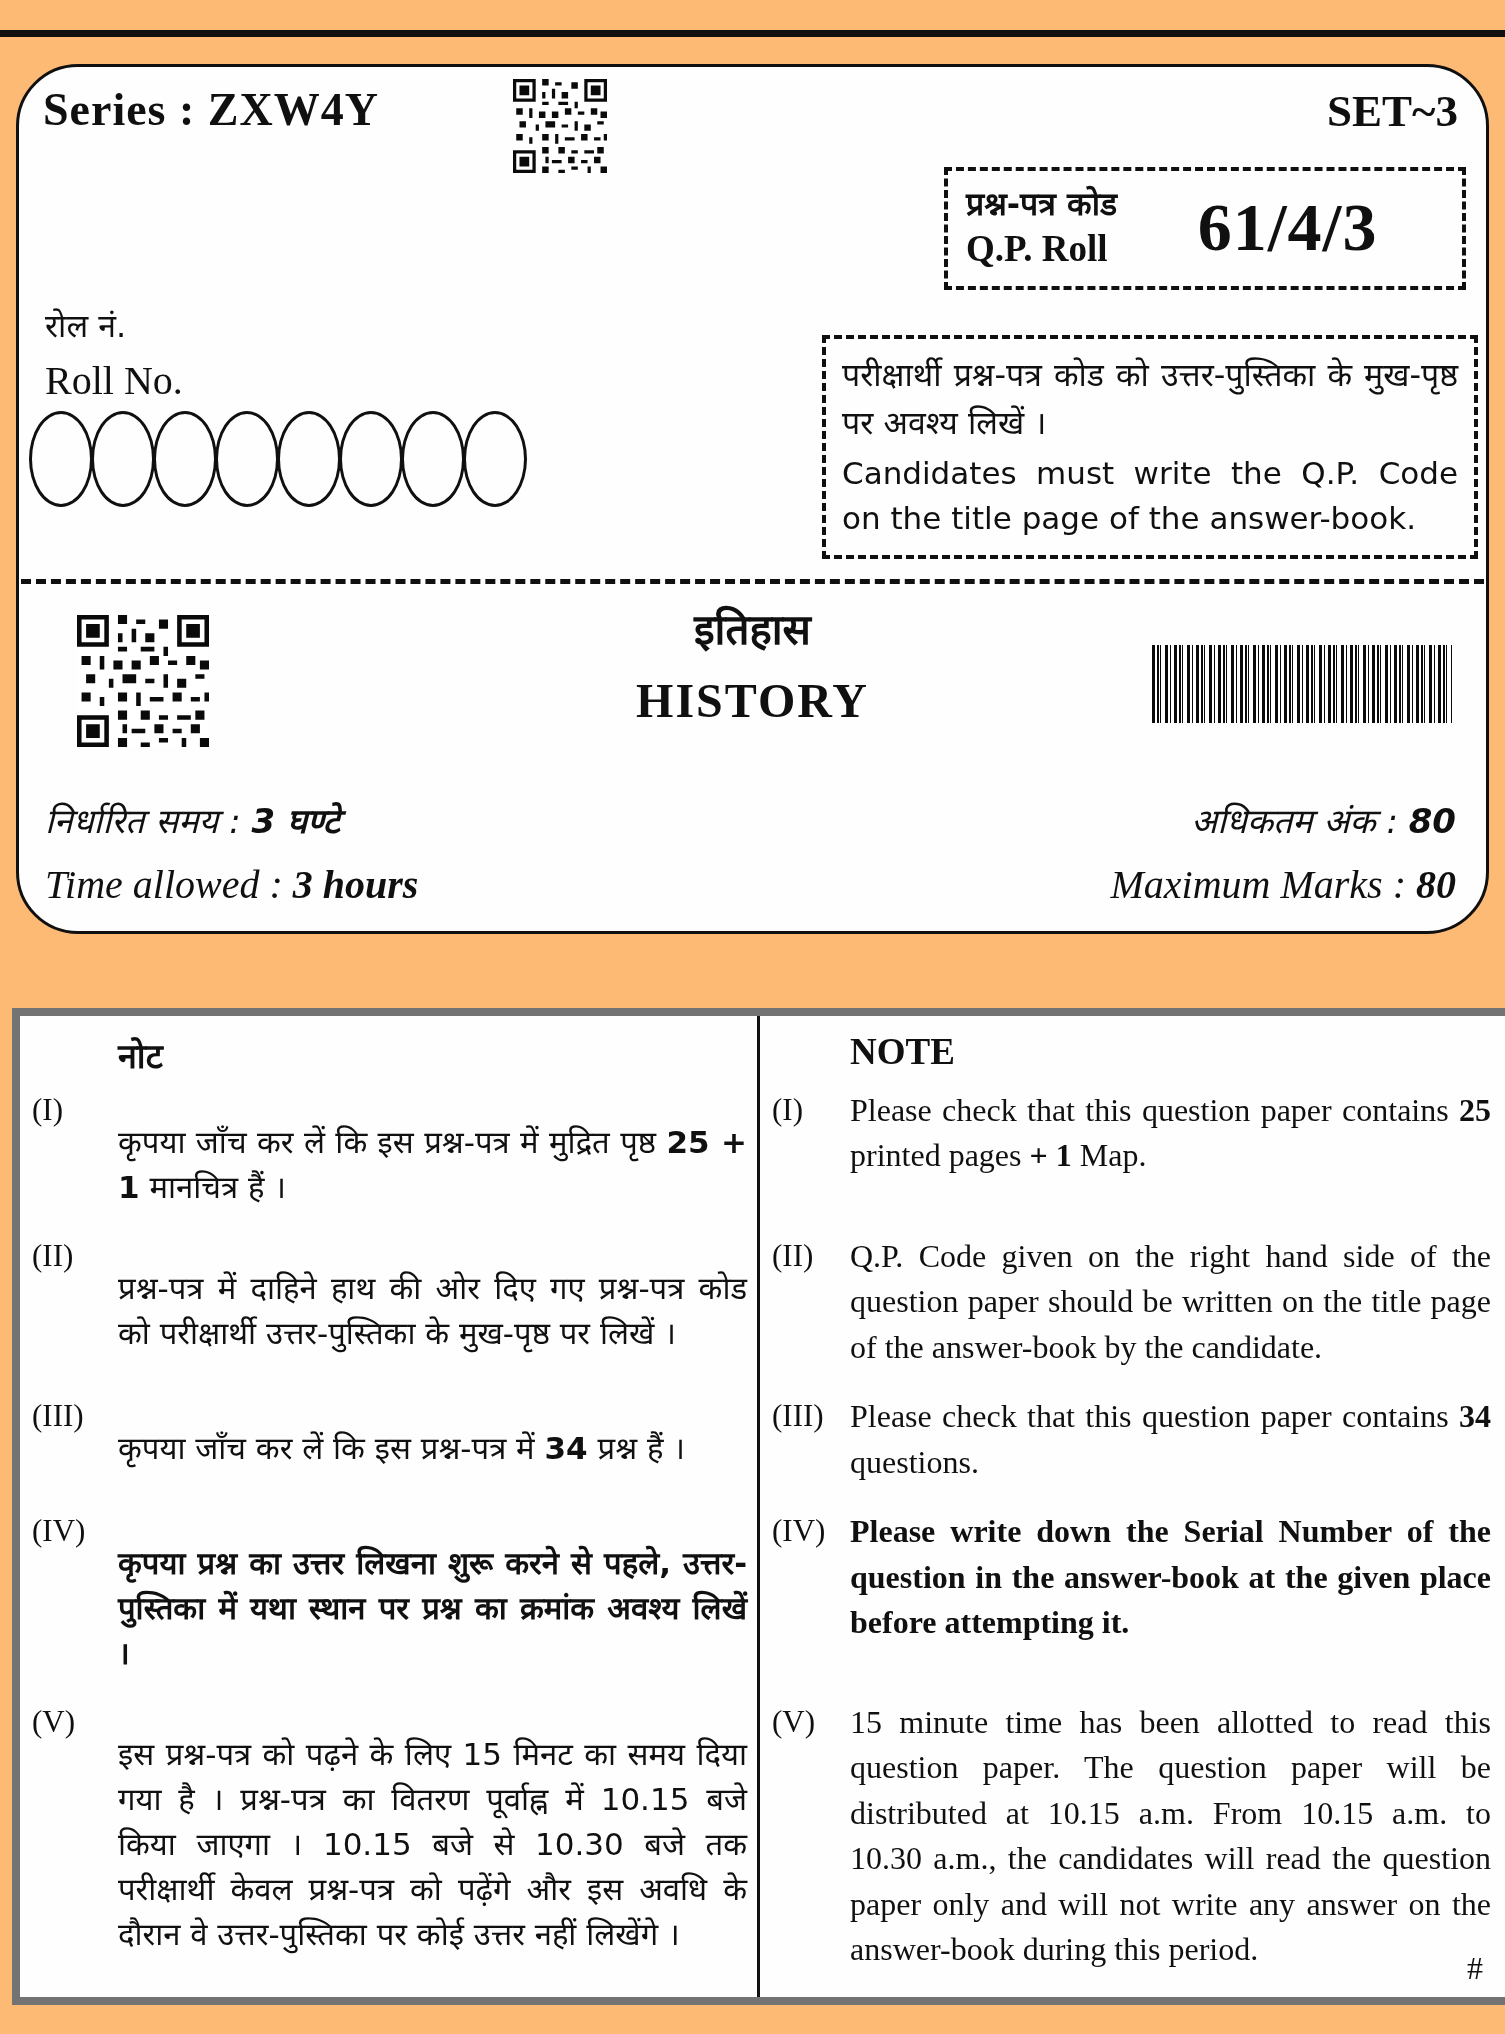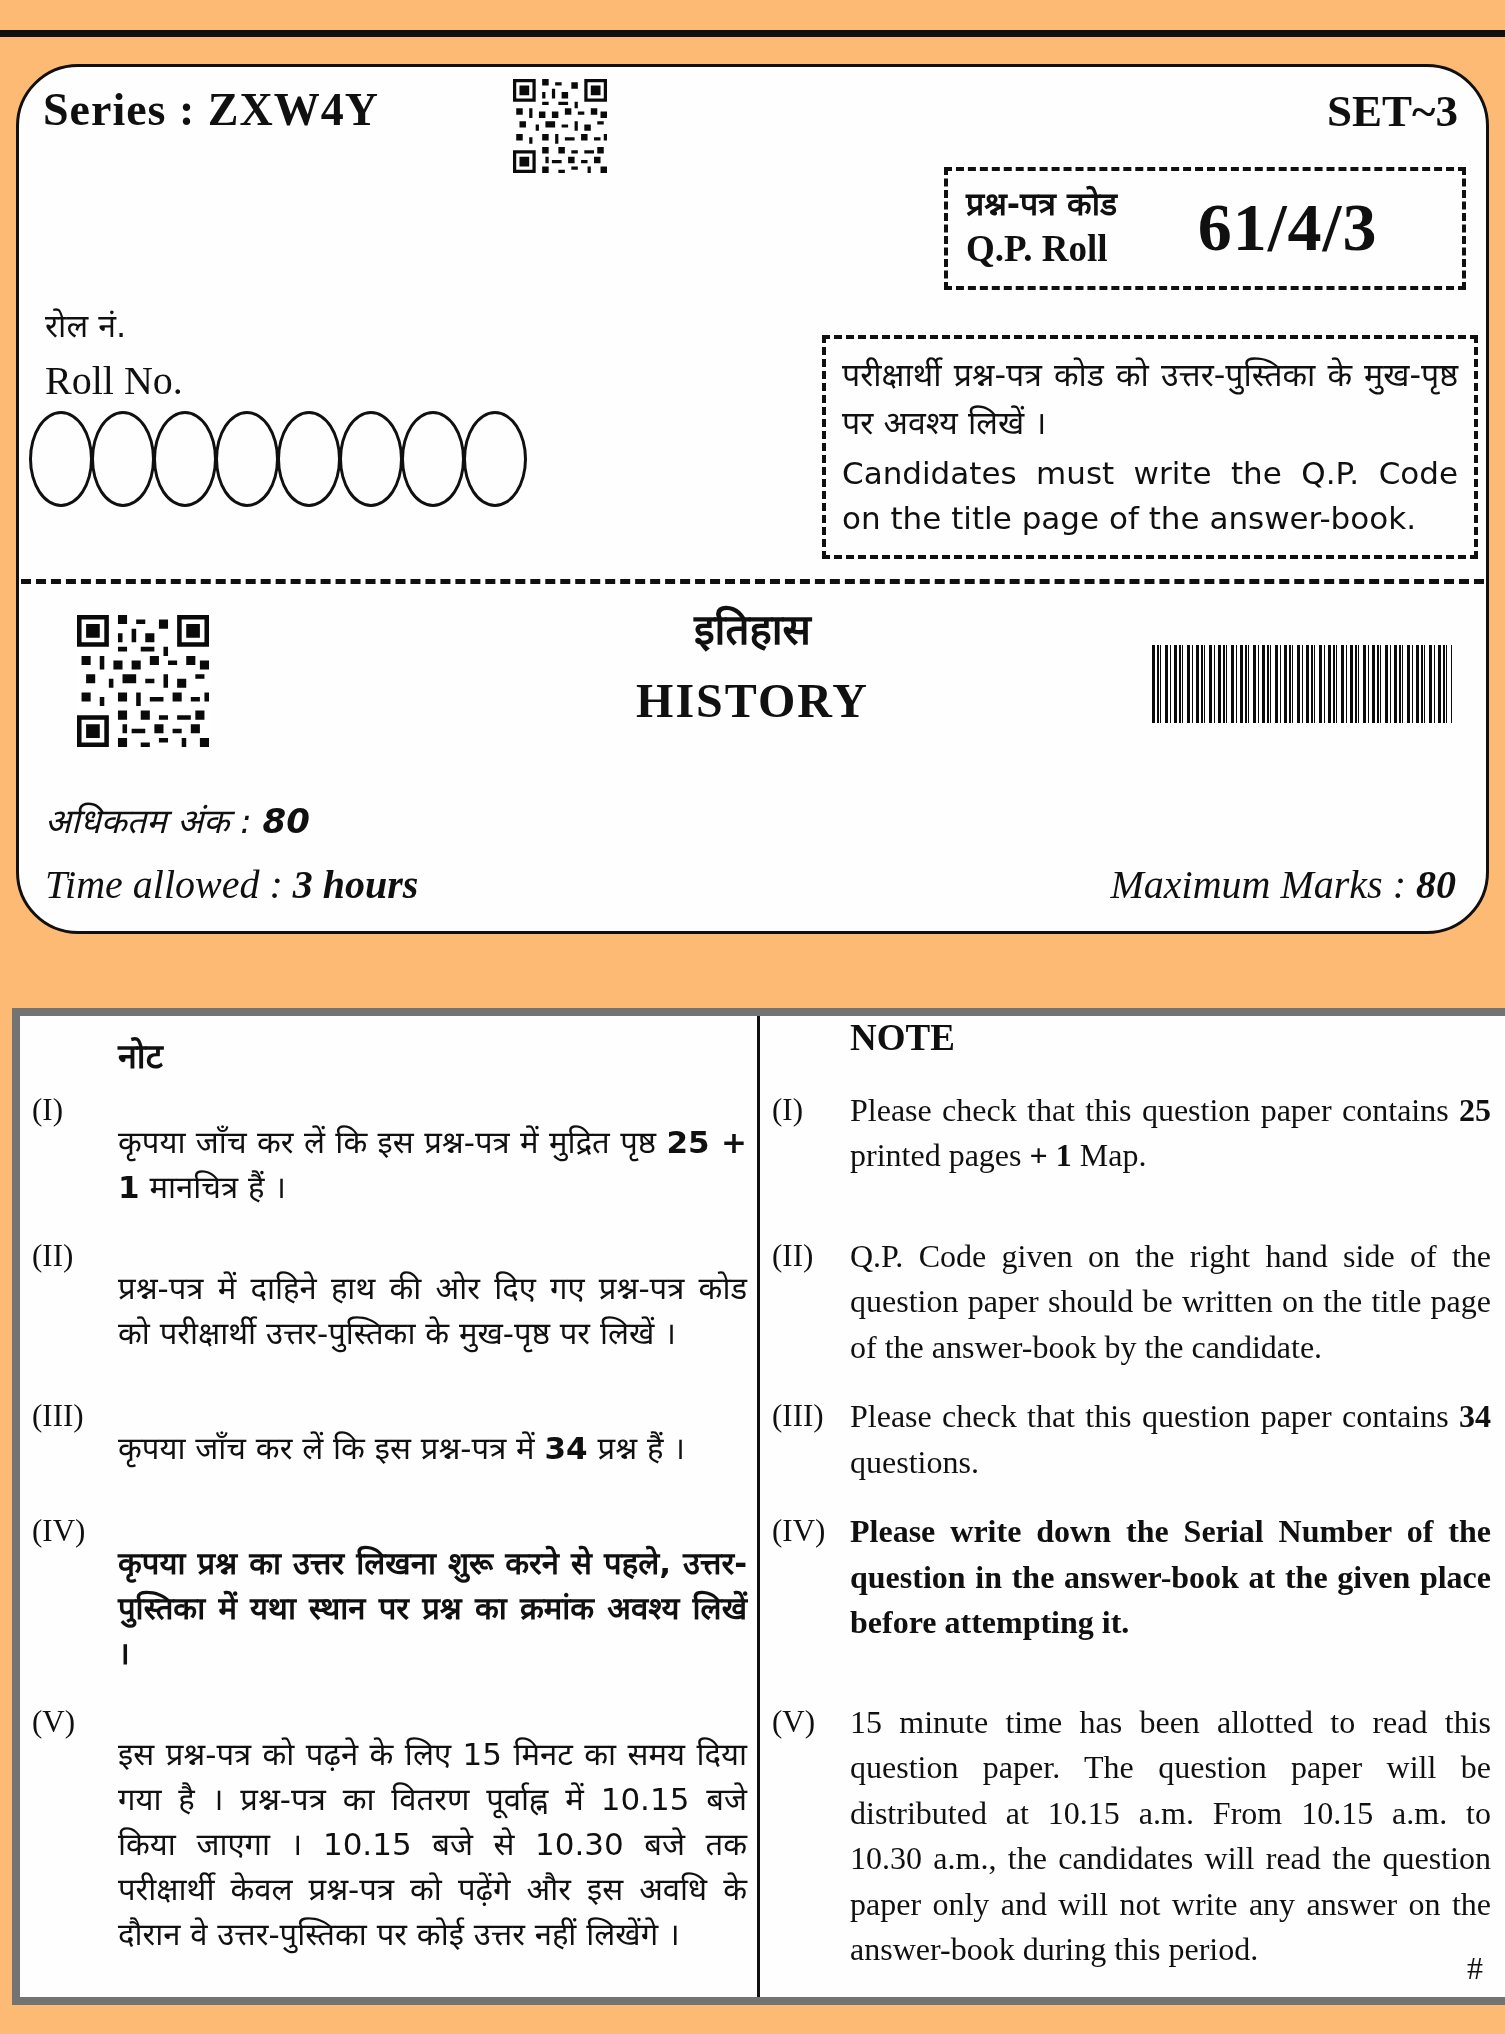--- a/index.html
+++ b/index.html
@@ -43,21 +43,21 @@
              justify-content:space-between;font-size:34px;font-style:italic;}
   .time-row2{position:absolute;left:26px;right:30px;top:794px;display:flex;
              justify-content:space-between;font-family:"Liberation Serif",serif;
              font-size:40px;font-style:italic;}
   .note-table{position:absolute;left:12px;top:1008px;width:1485px;border:8px solid #737373;
               background:#fefefe;}
   .note-grid{display:grid;grid-template-columns:737px 1fr;}
   .cell{background:#fefefe;}
   .cell-r{border-left:3px solid #101010;}
   .head-h{padding:16px 0 10px 98px;font-size:34px;font-weight:bold;}
-  .head-e{padding:0 0 10px 90px;font-family:"Liberation Serif",serif;
+  .head-e{padding:14px 0 10px 90px;font-family:"Liberation Serif",serif;
           font-size:37px;font-weight:bold;}
   .item{display:grid;padding:0 6px 24px 12px;}
   .item-h{grid-template-columns:86px 1fr;}
   .item-e{grid-template-columns:78px 1fr;font-family:"Liberation Serif",serif;padding-right:14px;}
   .num{font-family:"Liberation Serif",serif;font-size:31px;line-height:1.45;}
   .item-h .txt{font-size:31px;line-height:1.45;text-align:justify;padding-right:4px;margin-top:32px;}
   .item-e .txt{font-size:32px;line-height:1.42;text-align:justify;}
   .cell-last{position:relative;}
   .hash{position:absolute;right:22px;bottom:10px;font-family:"Liberation Serif",serif;font-size:32px;}
   .defs{position:absolute;width:0;height:0;overflow:hidden;}
@@ -120,20 +120,21 @@
     <div class="dash-sep"></div>
 
     <svg class="qr-left">
         <use href="#qr"></use>
       </svg>
     <div class="subject-hi" lang="hi">इतिहास</div>
     <div class="subject-en">HISTORY</div>
     <div class="barcode"></div>
 
     <div class="time-row1">
+      <div lang="hi">निर्धारित समय : <b>3 घण्टे</b></div>
       <div lang="hi">अधिकतम अंक : <b>80</b></div>
     </div>
     <div class="time-row2">
       <div>Time allowed : <b>3 hours</b></div>
       <div>Maximum Marks : <b>80</b></div>
     </div>
   </div>
 
   <div class="note-table">
     <div class="note-grid">

